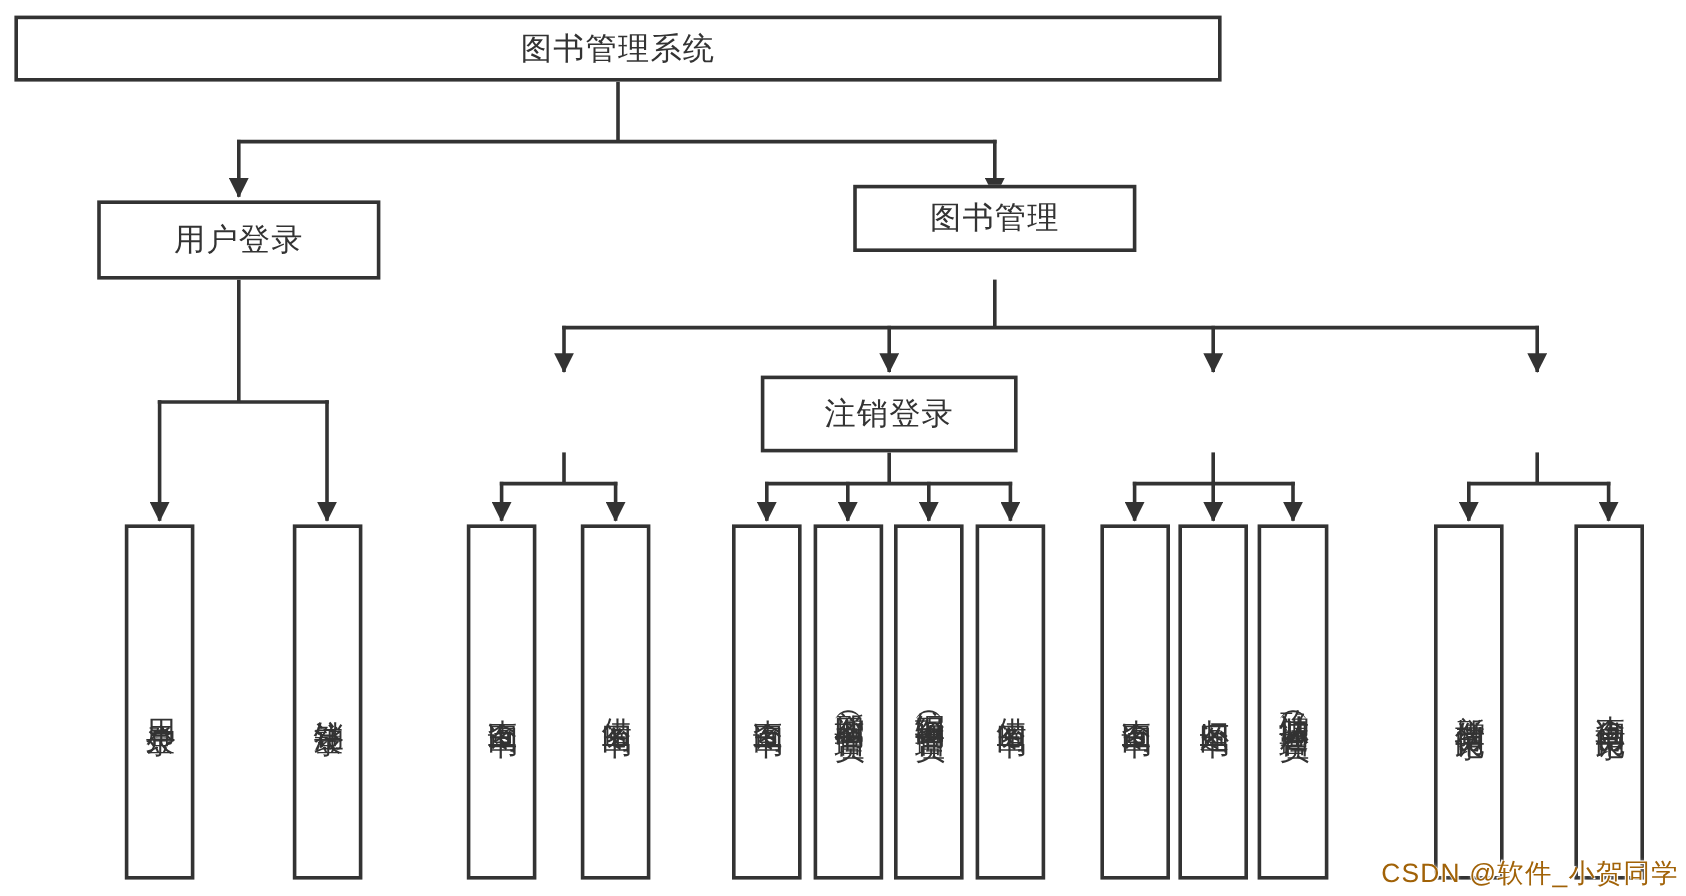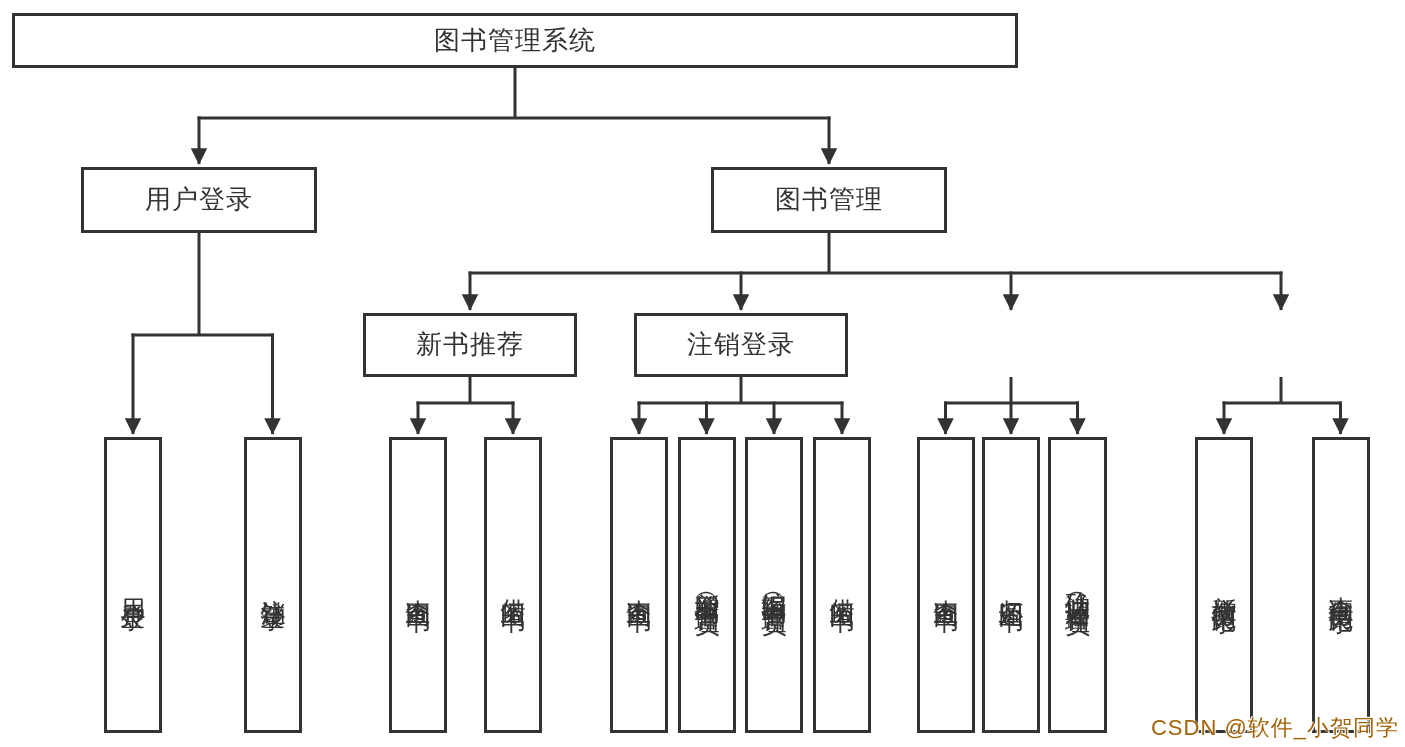--- a/index.html
+++ b/index.html
@@ -76,23 +76,22 @@
       <line x1="1281" y1="377" x2="1281" y2="403"></line>
       <line x1="1222.5" y1="403" x2="1342" y2="403"></line>
       <line x1="1224" y1="401.5" x2="1224" y2="434" marker-end="url(#arw)"></line>
       <line x1="1340.5" y1="401.5" x2="1340.5" y2="434" marker-end="url(#arw)"></line>
     </g>
   </svg>
 
   <div class="box h-label" style="left:12px;top:13px;width:1006px;height:55px">图书管理系统</div>
 
   <div class="box h-label" style="left:81px;top:167px;width:236px;height:66px">用户登录</div>
-  <div class="box h-label" style="left:711px;top:167px;width:236px;height:66px">图书管理</div>
+  <div class="box h-label" style="left:711px;top:154px;width:236px;height:56px">图书管理</div>
 
-  <div class="box h-label" style="left:363px;top:313px;width:214px;height:64px">新书推荐</div>
   <div class="box h-label" style="left:634px;top:313px;width:214px;height:64px">注销登录</div>
 
   <div class="box leaf" style="left:104px;top:437px;width:58px;height:296px">用户登录</div>
   <div class="box leaf" style="left:244px;top:437px;width:58px;height:296px">注销登录</div>
 
   <div class="box leaf" style="left:389px;top:437px;width:58px;height:296px">查询图书</div>
   <div class="box leaf" style="left:484px;top:437px;width:58px;height:296px">借阅图书</div>
 
   <div class="box leaf" style="left:610px;top:437px;width:58px;height:296px">查询图书</div>
   <div class="box leaf" style="left:678px;top:437px;width:58px;height:296px">新增图书（管理员）</div>

